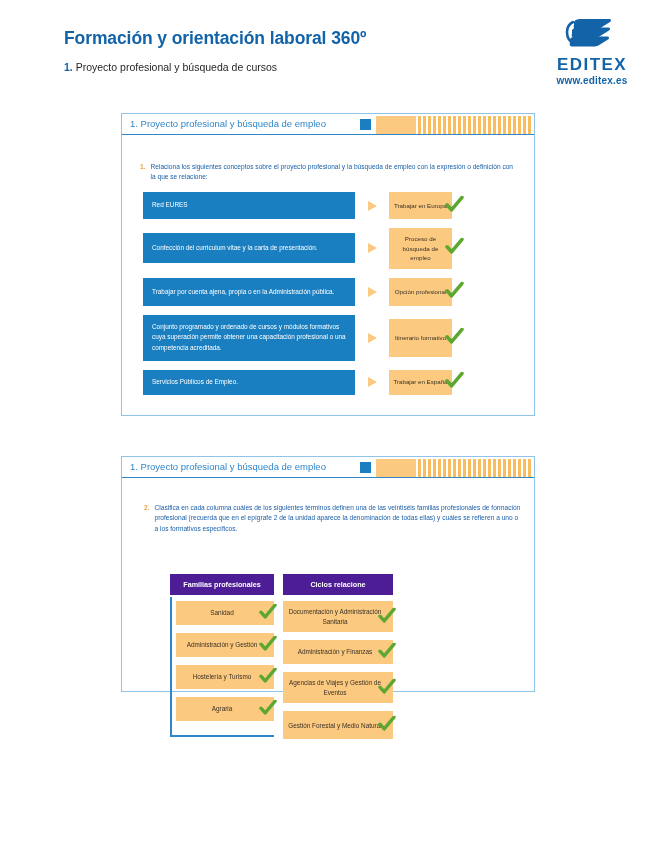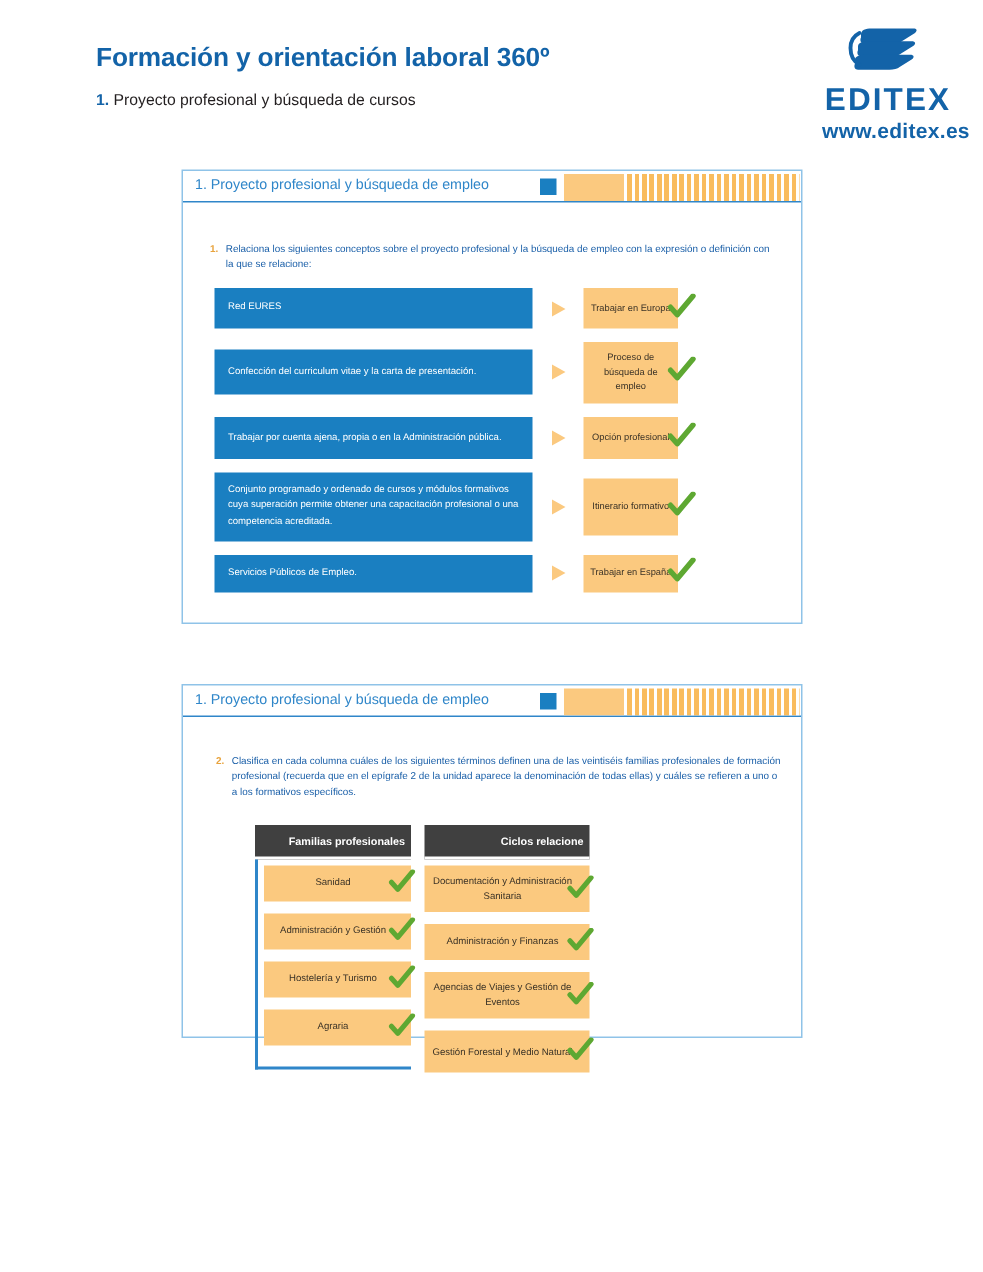--- a/index.html
+++ b/index.html
@@ -21,25 +21,25 @@
   .doc-subtitle {
     position: absolute; left: 64px; top: 61px;
     font-size: 10.5px; color: #231f20; white-space: nowrap;
   }
   .doc-subtitle .num { color: #1363a8; font-weight: bold; }
 
   
   .logo { position: absolute; left: 548px; top: 18px; width: 88px; text-align: center; }
   .logo-mark { width: 56px; height: 36px; margin: 0 auto 2px; display:block; }
   .logo-name {
-    font-size: 21px; font-weight: bold; color: #1363a8;
+    font-size: 17px; font-weight: bold; color: #1363a8;
     letter-spacing: 1.4px; line-height: 1;
   }
   .logo-url {
-    font-size: 14px; font-weight: bold; color: #1363a8;
+    font-size: 10px; font-weight: bold; color: #1363a8;
     letter-spacing: 0.2px; margin-top: 2px;
   }
 
   
   .panel {
     position: absolute; left: 121px; width: 414px;
     border: 1px solid #8fc3e8; background: #ffffff;
   }
   #panel-1 { top: 113px; height: 303px; }
   #panel-2 { top: 456px; height: 236px; }
@@ -118,24 +118,25 @@
   .r4 .concept-box, .r4 .answer-box { min-height: 38px; }
   .r5 .concept-box, .r5 .answer-box { min-height: 25px; }
 
   
   .classify {
     position: absolute; left: 48px; top: 72px;
     display: flex; gap: 9px;
   }
   .col { display: flex; flex-direction: column; }
   .col-head {
-    background: #404040; color: #ffffff; font-weight: bold;
-    font-size: 7.2px; text-align: right;
+    background: #4c1d95; color: #ffffff; font-weight: bold;
+    font-size: 7.2px; text-align: center;
     padding: 6px 4px; width: 100%;
     border-bottom: 2px solid #ffffff;
+    margin-top: 24px;
   }
   .col-inner { position: relative; padding-top: 4px; }
   #col-familias { width: 104px; }
   #col-ciclos   { width: 110px; }
   #col-familias .col-inner {
     border-left: 2px solid #2f86c9;
     border-bottom: 2px solid #2f86c9;
     padding-left: 4px; padding-bottom: 6px;
   }
   .cell-wrap { position: relative; margin-bottom: 8px; }

